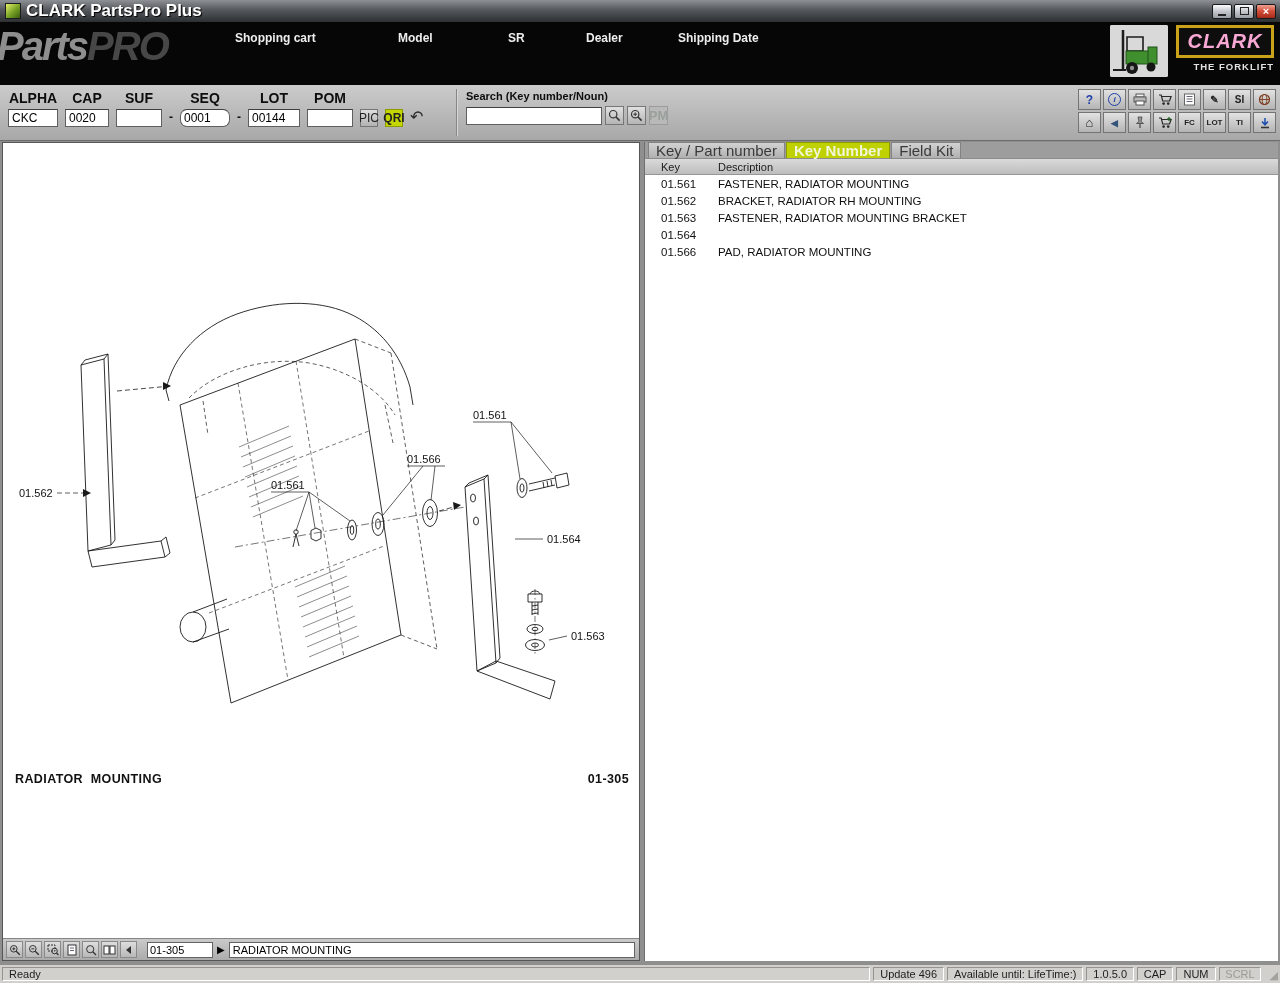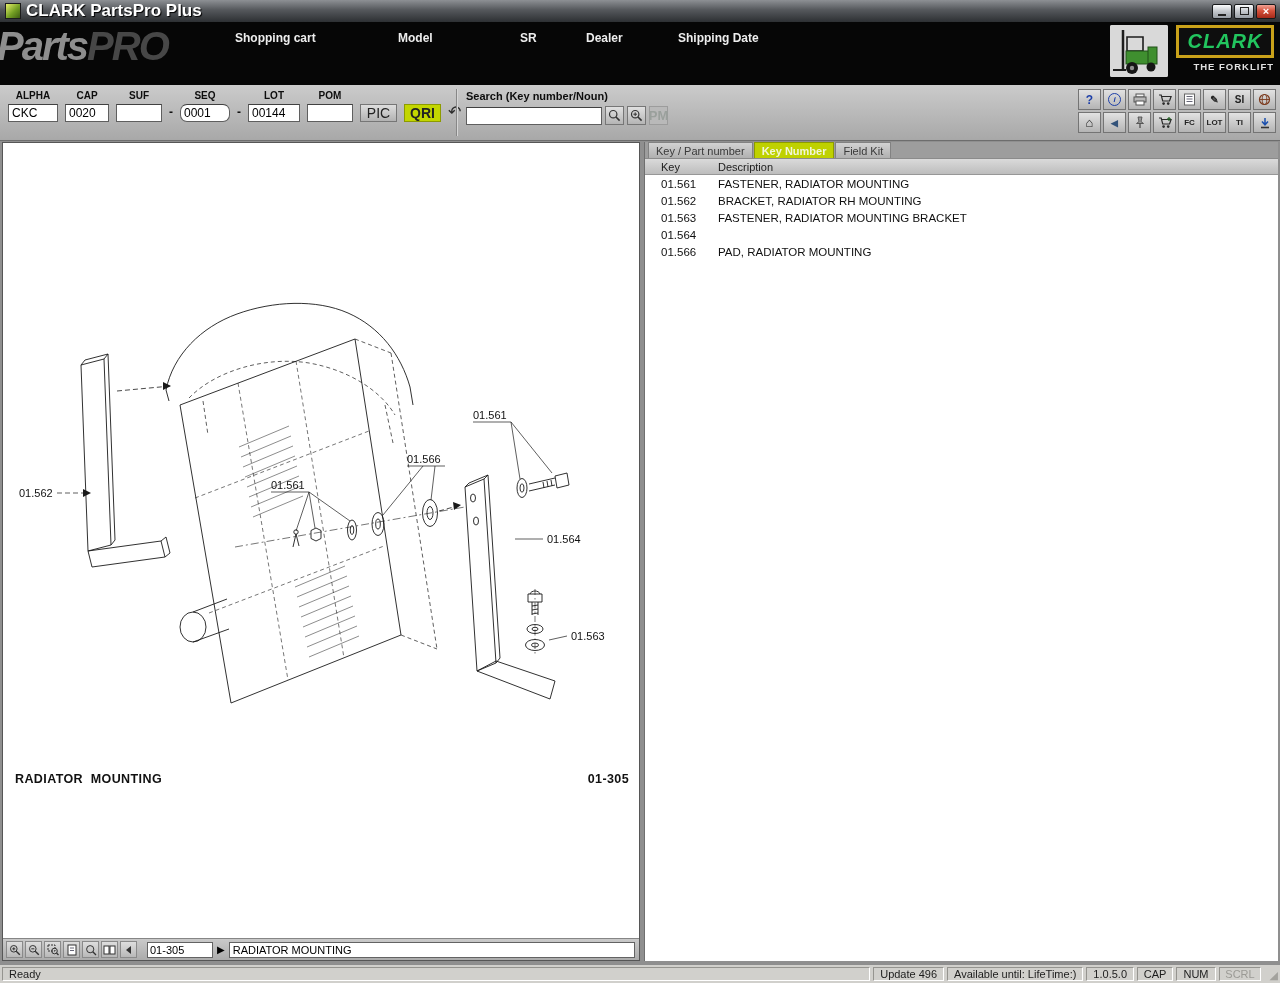--- a/index.html
+++ b/index.html
@@ -23,32 +23,32 @@
   .header{position:absolute;top:22px;left:0;right:0;height:63px;background:#060606;z-index:20;}
   .watermark{position:absolute;left:-3px;top:4px;font-size:40px;font-weight:bold;
     font-style:italic;letter-spacing:-2px;line-height:1;}
   .watermark .w1{color:#8e8e8e;}
   .watermark .w2{color:#474747;}
   .menu-item{position:absolute;top:9px;color:#ededed;font-size:12px;font-weight:bold;cursor:default;}
   .brand{position:absolute;right:6px;top:3px;display:flex;align-items:flex-start;gap:8px;}
   .forklift-img{width:58px;height:52px;background:#dcdcdc;border-radius:2px;overflow:hidden;}
   .clark-wrap{width:98px;}
   .clark-box{border:3px solid #caa21a;background:#0e0e0e;padding:2px 4px;text-align:center;}
-  .clark-txt{color:#22c55e;font-weight:bold;font-style:italic;font-size:20px;letter-spacing:1px;}
+  .clark-txt{color:#f9a8d4;font-weight:bold;font-style:italic;font-size:20px;letter-spacing:1px;}
   .clark-tag{color:#e2e2e2;font-size:9.5px;font-weight:bold;letter-spacing:1px;text-align:right;margin-top:3px;}
   
   .formbar{position:absolute;top:85px;left:0;right:0;height:56px;
     background:linear-gradient(#cbcbcb,#a8a8a8);border-bottom:1px solid #6d6d6d;box-sizing:border-box;z-index:10;}
   .fields{position:absolute;left:8px;top:5px;display:flex;align-items:flex-end;gap:7px;}
   .fgroup{display:flex;flex-direction:column;align-items:center;gap:3px;}
-  .flabel{font-size:10px;font-weight:bold;color:#0d0d0d;}
+  .flabel{font-size:14px;font-weight:bold;color:#0d0d0d;}
   .finput{height:16px;border:1px solid #5f5f5f;border-top-color:#404040;background:#fff;
     font-size:12px;padding:0 3px;font-family:inherit;box-sizing:content-box;}
   .dash{font-weight:bold;font-size:12px;padding-bottom:3px;color:#111;}
-  .sbtn{width:37px;height:18px;margin-bottom:0;font-size:14px;display:flex;align-items:center;
+  .sbtn{width:18px;height:18px;margin-bottom:0;font-size:12px;display:flex;align-items:center;
     justify-content:center;border:1px solid #767676;background:linear-gradient(#dedede,#b2b2b2);
     color:#222;padding:0;font-family:inherit;}
   .sbtn.qri{background:#c3d600;border-color:#8d9b00;font-weight:bold;}
   .undo-btn{border:none;background:none;font-size:16px;color:#2b2b2b;padding:0 0 1px 0;}
   .vdiv{position:absolute;left:456px;top:4px;bottom:4px;width:1px;background:#878787;box-shadow:1px 0 0 #d6d6d6;}
   .search{position:absolute;left:466px;top:5px;}
   .search-label{font-size:11px;font-weight:bold;color:#0d0d0d;display:block;margin-bottom:4px;}
   .search-row{display:flex;align-items:center;gap:3px;}
   .search-input{width:128px;height:16px;border:1px solid #5f5f5f;border-top-color:#404040;
     background:#fff;font-size:12px;padding:0 3px;font-family:inherit;}
@@ -79,21 +79,21 @@
     display:flex;align-items:center;justify-content:center;padding:0;}
   .page-input{width:60px;height:14px;border:1px solid #636363;background:#fff;font-size:11px;
     padding:0 2px;font-family:inherit;margin-left:8px;}
   .go-btn{border:none;background:none;color:#000;font-size:10px;padding:0 2px;}
   .name-input{flex:1;height:14px;border:1px solid #636363;background:#fff;font-size:11px;
     padding:0 3px;font-family:inherit;margin-right:1px;}
   .right-panel{position:absolute;left:644px;top:142px;right:2px;height:819px;background:#fff;
     border-left:1px solid #6f6f6f;box-sizing:border-box;}
   .tabstrip{height:17px;background:#9d9d9d;display:flex;align-items:flex-end;gap:1px;
     padding-left:3px;border-bottom:1px solid #8b8b8b;box-sizing:border-box;}
-  .tab{height:15px;padding:0 7px;font-size:11px;display:flex;align-items:center;
+  .tab{height:15px;padding:0 7px;font-size:15px;display:flex;align-items:center;
     background:linear-gradient(#d2d2d2,#b0b0b0);border:1px solid #828282;border-bottom:none;color:#3a3a3a;cursor:default;}
   .tab.active{background:#bfd100;border-color:#8d9b00;color:#f2f6d8;font-weight:bold;}
   .table-header{display:flex;height:15px;background:linear-gradient(#dadada,#bdbdbd);
     border-bottom:1px solid #979797;font-size:11px;color:#1c1c1c;align-items:center;}
   .th-key{width:52px;padding-left:16px;}
   .th-desc{flex:1;padding-left:5px;}
   .trow{display:flex;height:17px;align-items:center;font-size:11.5px;color:#101010;background:#fff;}
   .td-key{width:52px;padding-left:16px;}
   .td-desc{flex:1;padding-left:5px;}
   
@@ -124,21 +124,21 @@
     <button class="win-btn close">×</button>
   </div>
 </div>
 
 <div class="header">
   <div class="watermark">
     <span class="w1">Parts</span><span class="w2">PRO</span>
   </div>
   <span class="menu-item" style="left:235px">Shopping cart</span>
   <span class="menu-item" style="left:398px">Model</span>
-  <span class="menu-item" style="left:520px">SR</span>
+  <span class="menu-item" style="left:508px">SR</span>
   <span class="menu-item" style="left:586px">Dealer</span>
   <span class="menu-item" style="left:678px">Shipping Date</span>
   <div class="brand">
     <div class="forklift-img">
       <svg width="58" height="52" viewBox="0 0 58 52">
         <rect x="0" y="0" width="58" height="52" fill="#d9d9d9"></rect>
         <line x1="13" y1="5" x2="13" y2="45" stroke="#1c1c1c" stroke-width="2.5"></line>
         <line x1="3" y1="45" x2="16" y2="45" stroke="#1c1c1c" stroke-width="2"></line>
         <path d="M17,12 L17,26 L33,26 L33,12 Z" fill="none" stroke="#1c1c1c" stroke-width="1.6"></path>
         <rect x="16" y="26" width="26" height="13" fill="#3f8f2f" stroke="#205018" stroke-width="1"></rect>

